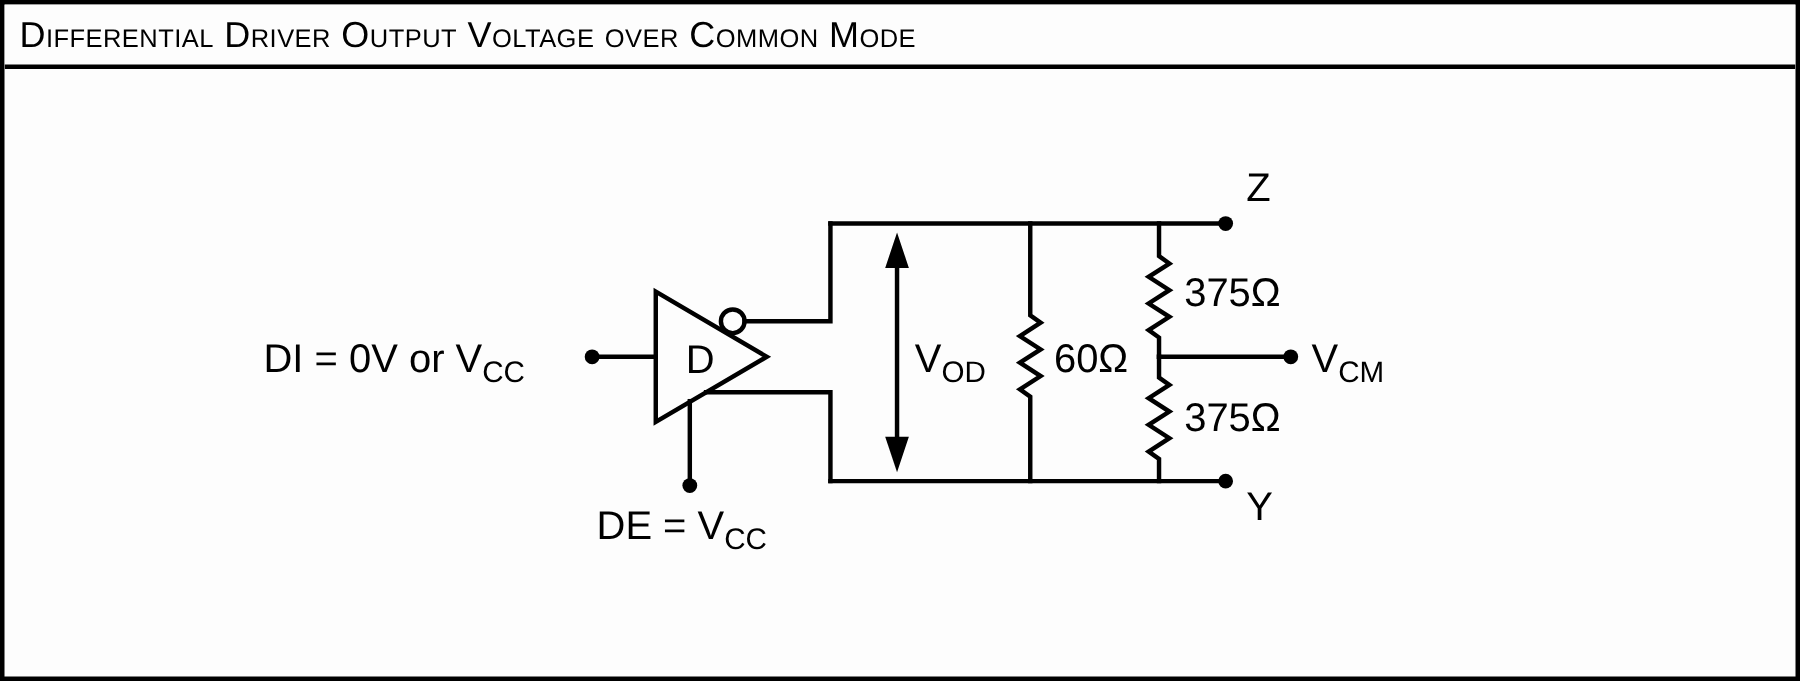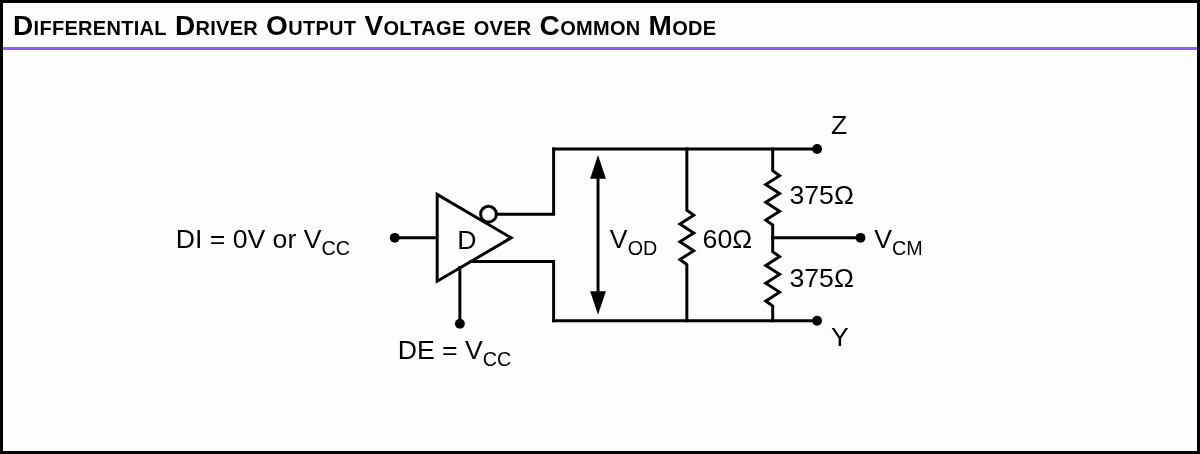--- a/index.html
+++ b/index.html
@@ -9,27 +9,27 @@
     height: 454px;
     box-sizing: border-box;
     border: 3px solid #000;
     background: #fdfdfd;
     font-family: "Liberation Sans", sans-serif;
     overflow: hidden;
   }
   .title-bar {
     position: relative;
     z-index: 2;
-    font-weight: bold;
+    font-weight: normal;
     font-variant: small-caps;
-    font-size: 28px;
+    font-size: 24px;
     letter-spacing: 0.3px;
     color: #000;
     padding: 7px 10px 5px 10px;
-    border-bottom: 3px solid #8b5cf6;
+    border-bottom: 3px solid #000000;
     background: #fdfdfd;
   }
   svg.circuit {
     position: absolute;
     top: 0; left: 0;
     width: 100%; height: 100%;
     z-index: 1;
   }
   .wire  { stroke: #000; stroke-width: 3; fill: none; stroke-linecap: square; }
   .shape-filled { fill: #000; stroke: none; }

